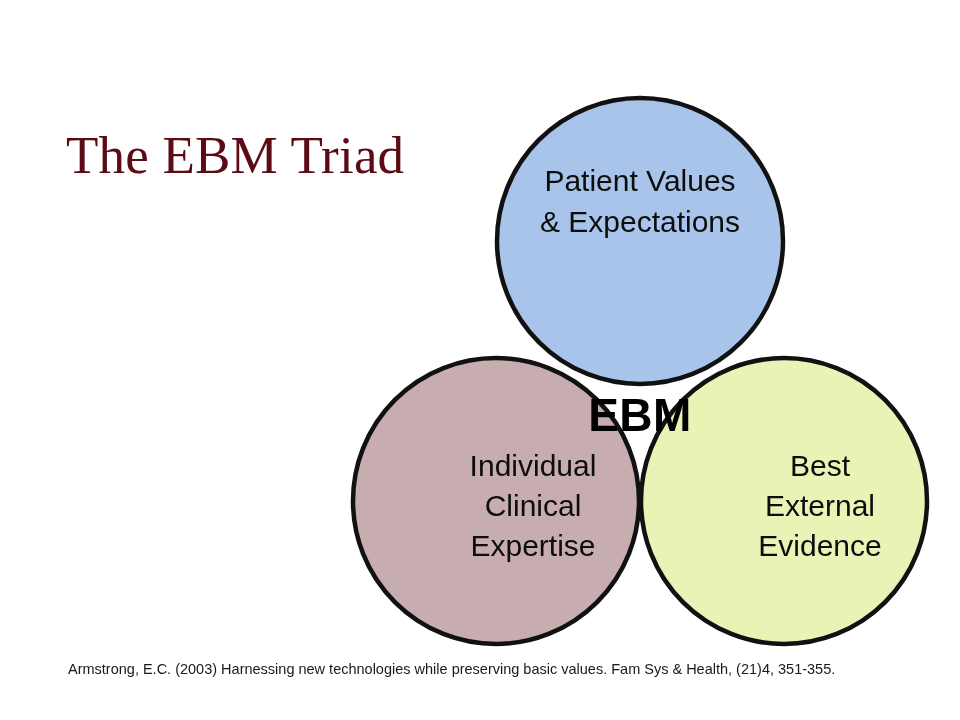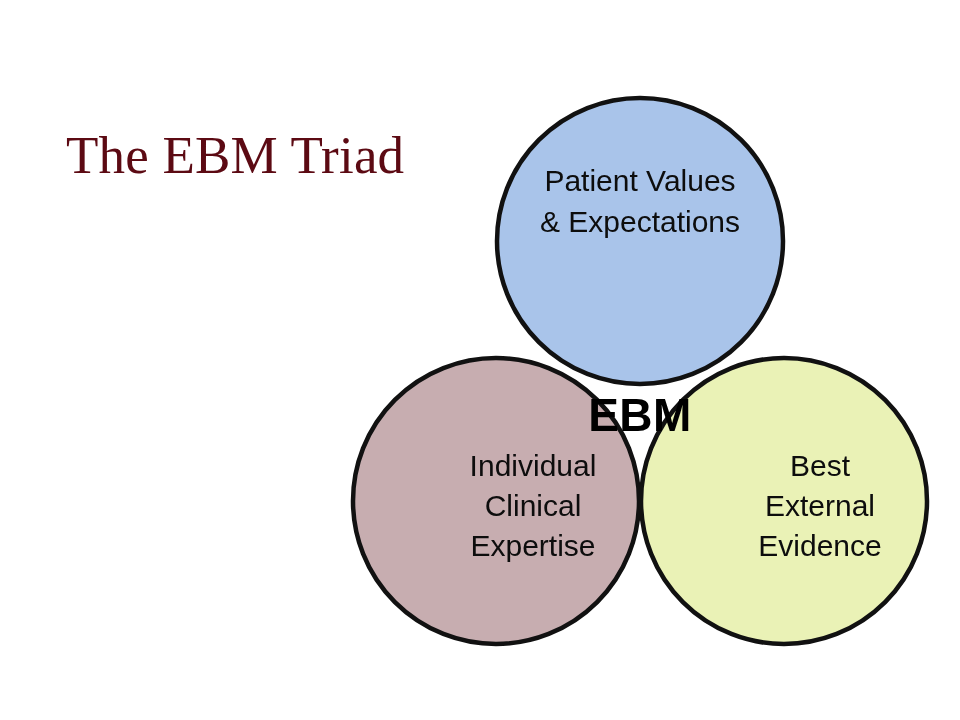--- a/index.html
+++ b/index.html
@@ -124,14 +124,15 @@
       <text class="venn-label" x="203" y="470" text-anchor="middle">Expertise</text>
 
       <text class="venn-label" x="490" y="390" text-anchor="middle">Best</text>
       <text class="venn-label" x="490" y="430" text-anchor="middle">External</text>
       <text class="venn-label" x="490" y="470" text-anchor="middle">Evidence</text>
 
       <text class="venn-label-center" x="310" y="345" text-anchor="middle">EBM</text>
     </svg>
   </div>
 
+  <div id="citation">Armstrong, E.C.  (2003) Harnessing new technologies while preserving basic values.  Fam Sys &amp; Health, (21)4, 351-355.</div>
 
 </div>
 
 </body></html>

